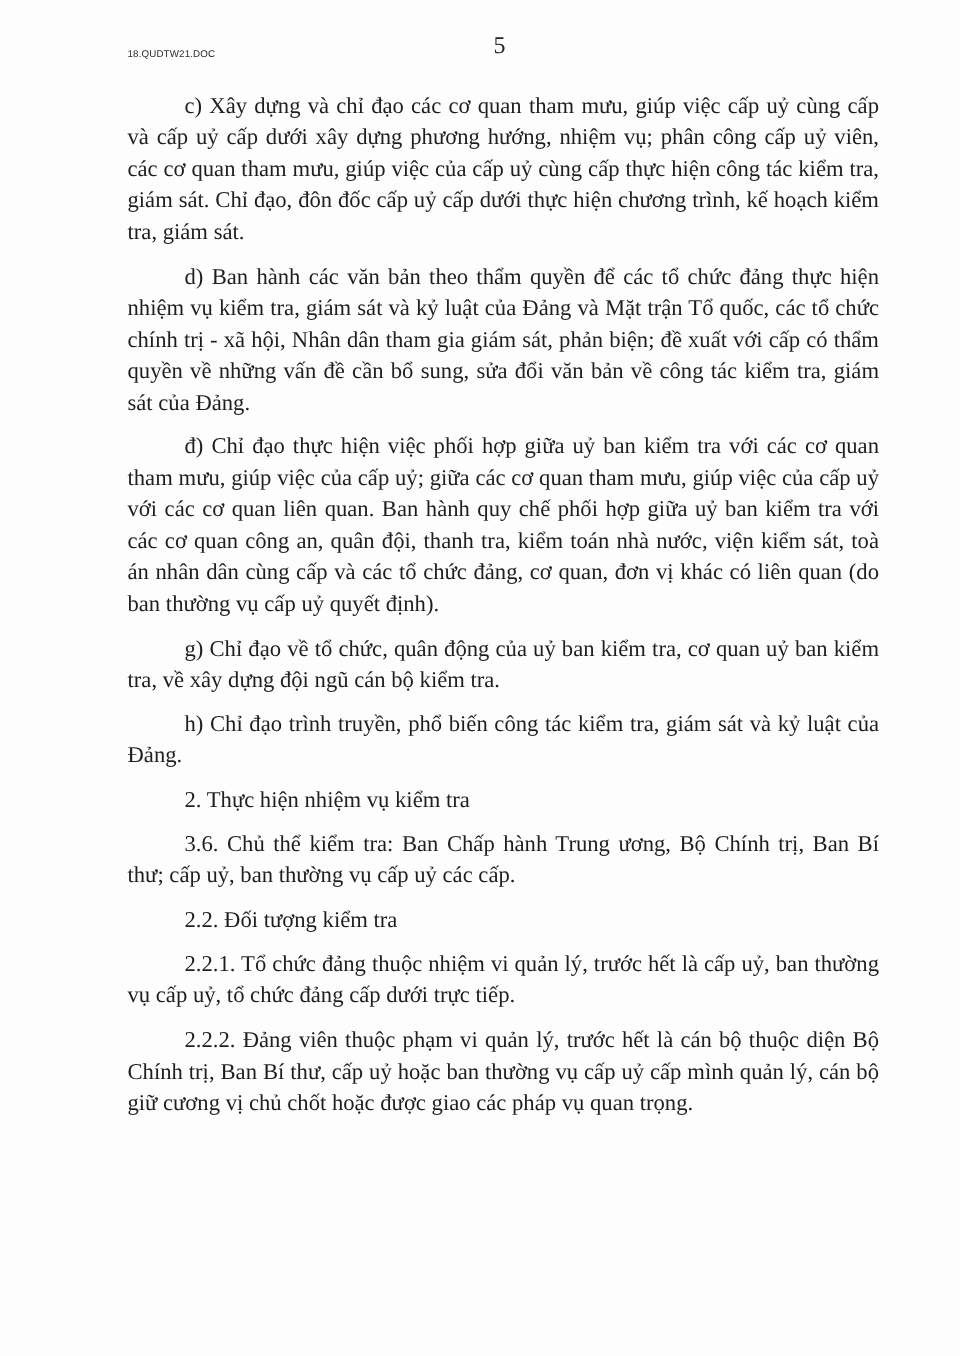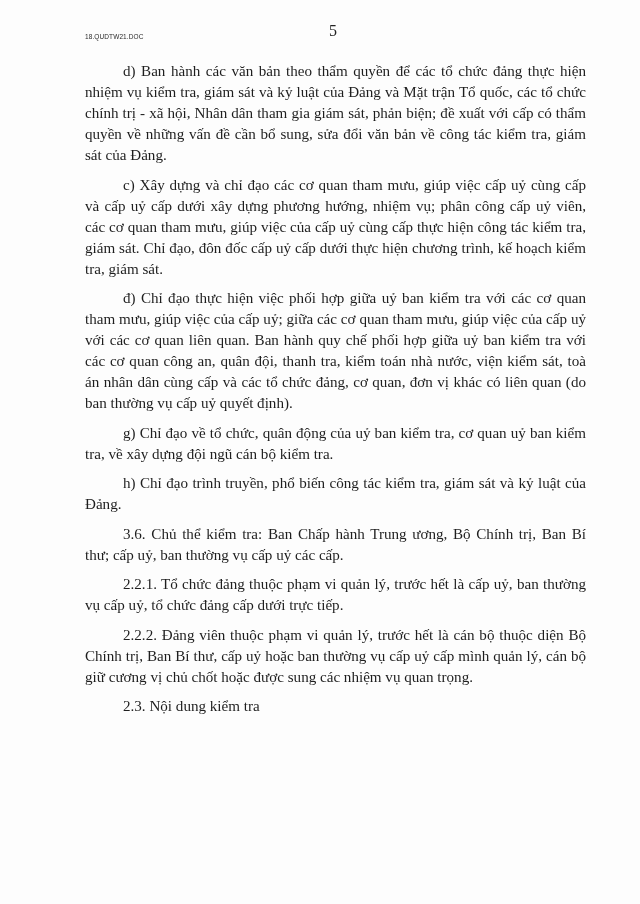--- a/index.html
+++ b/index.html
@@ -56,24 +56,25 @@
     }
   </style>
 </head>
 <body>
 
 <div class="page">
   <div class="file-label">18.QUDTW21.DOC</div>
   <div class="page-number">5</div>
 
   <div class="body">
+    <p class="para">c) Xây dựng và chỉ đạo các cơ quan tham mưu, giúp việc cấp uỷ cùng cấp và cấp uỷ cấp dưới xây dựng phương hướng, nhiệm vụ; phân công cấp uỷ viên, các cơ quan tham mưu, giúp việc của cấp uỷ cùng cấp thực hiện công tác kiểm tra, giám sát. Chỉ đạo, đôn đốc cấp uỷ cấp dưới thực hiện chương trình, kế hoạch kiểm tra, giám sát.</p>
     <p class="para">d) Ban hành các văn bản theo thẩm quyền để các tổ chức đảng thực hiện nhiệm vụ kiểm tra, giám sát và kỷ luật của Đảng và Mặt trận Tổ quốc, các tổ chức chính trị - xã hội, Nhân dân tham gia giám sát, phản biện; đề xuất với cấp có thẩm quyền về những vấn đề cần bổ sung, sửa đổi văn bản về công tác kiểm tra, giám sát của Đảng.</p>
-    <p class="para">c) Xây dựng và chỉ đạo các cơ quan tham mưu, giúp việc cấp uỷ cùng cấp và cấp uỷ cấp dưới xây dựng phương hướng, nhiệm vụ; phân công cấp uỷ viên, các cơ quan tham mưu, giúp việc của cấp uỷ cùng cấp thực hiện công tác kiểm tra, giám sát. Chỉ đạo, đôn đốc cấp uỷ cấp dưới thực hiện chương trình, kế hoạch kiểm tra, giám sát.</p>
     <p class="para">đ) Chỉ đạo thực hiện việc phối hợp giữa uỷ ban kiểm tra với các cơ quan tham mưu, giúp việc của cấp uỷ; giữa các cơ quan tham mưu, giúp việc của cấp uỷ với các cơ quan liên quan. Ban hành quy chế phối hợp giữa uỷ ban kiểm tra với các cơ quan công an, quân đội, thanh tra, kiểm toán nhà nước, viện kiểm sát, toà án nhân dân cùng cấp và các tổ chức đảng, cơ quan, đơn vị khác có liên quan (do ban thường vụ cấp uỷ quyết định).</p>
     <p class="para">g) Chỉ đạo về tổ chức, quân động của uỷ ban kiểm tra, cơ quan uỷ ban kiểm tra, về xây dựng đội ngũ cán bộ kiểm tra.</p>
     <p class="para">h) Chỉ đạo trình truyền, phổ biến công tác kiểm tra, giám sát và kỷ luật của Đảng.</p>
+    <p class="para heading">2. Thực hiện nhiệm vụ kiểm tra</p>
     <p class="para">3.6. Chủ thể kiểm tra: Ban Chấp hành Trung ương, Bộ Chính trị, Ban Bí thư; cấp uỷ, ban thường vụ cấp uỷ các cấp.</p>
-    <p class="para">2.2.1. Tổ chức đảng thuộc phạm vi quản lý, trước hết là cấp uỷ, ban thường vụ cấp uỷ, tổ chức đảng cấp dưới trực tiếp.</p>
-    <p class="para">2.2.2. Đảng viên thuộc phạm vi quản lý, trước hết là cán bộ thuộc diện Bộ Chính trị, Ban Bí thư, cấp uỷ hoặc ban thường vụ cấp uỷ cấp mình quản lý, cán bộ giữ cương vị chủ chốt hoặc được sung các nhiệm vụ quan trọng.</p>
-    <p class="para heading">2.3. Nội dung kiểm tra</p>
+    <p class="para heading">2.2. Đối tượng kiểm tra</p>
+    <p class="para">2.2.1. Tổ chức đảng thuộc nhiệm vi quản lý, trước hết là cấp uỷ, ban thường vụ cấp uỷ, tổ chức đảng cấp dưới trực tiếp.</p>
+    <p class="para">2.2.2. Đảng viên thuộc phạm vi quản lý, trước hết là cán bộ thuộc diện Bộ Chính trị, Ban Bí thư, cấp uỷ hoặc ban thường vụ cấp uỷ cấp mình quản lý, cán bộ giữ cương vị chủ chốt hoặc được giao các pháp vụ quan trọng.</p>
 
   </div>
 </div>
 
 </body></html>

